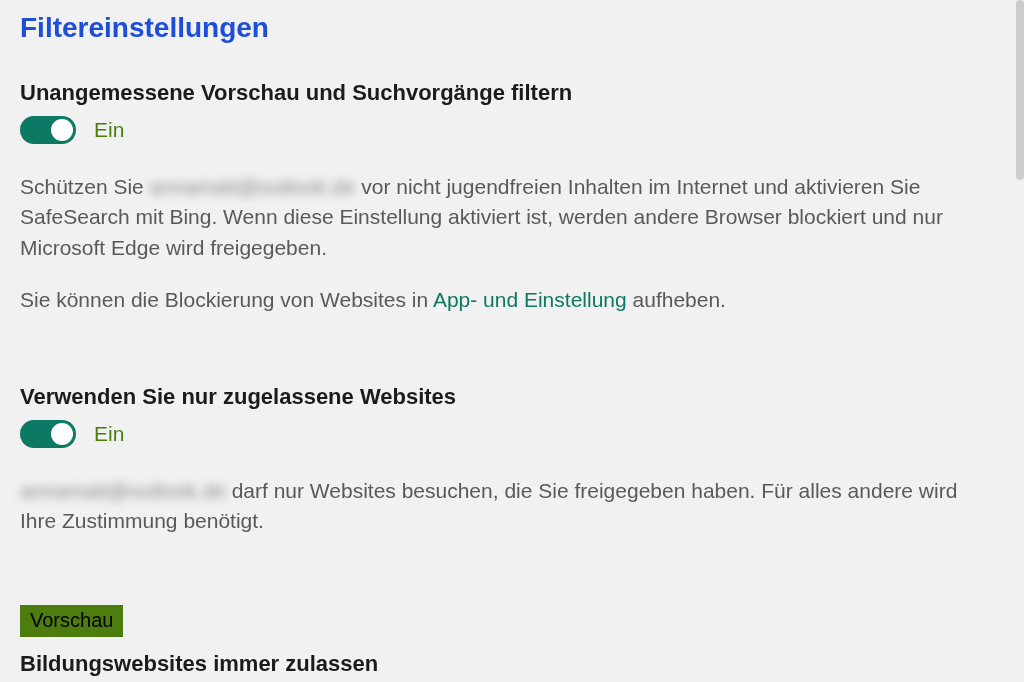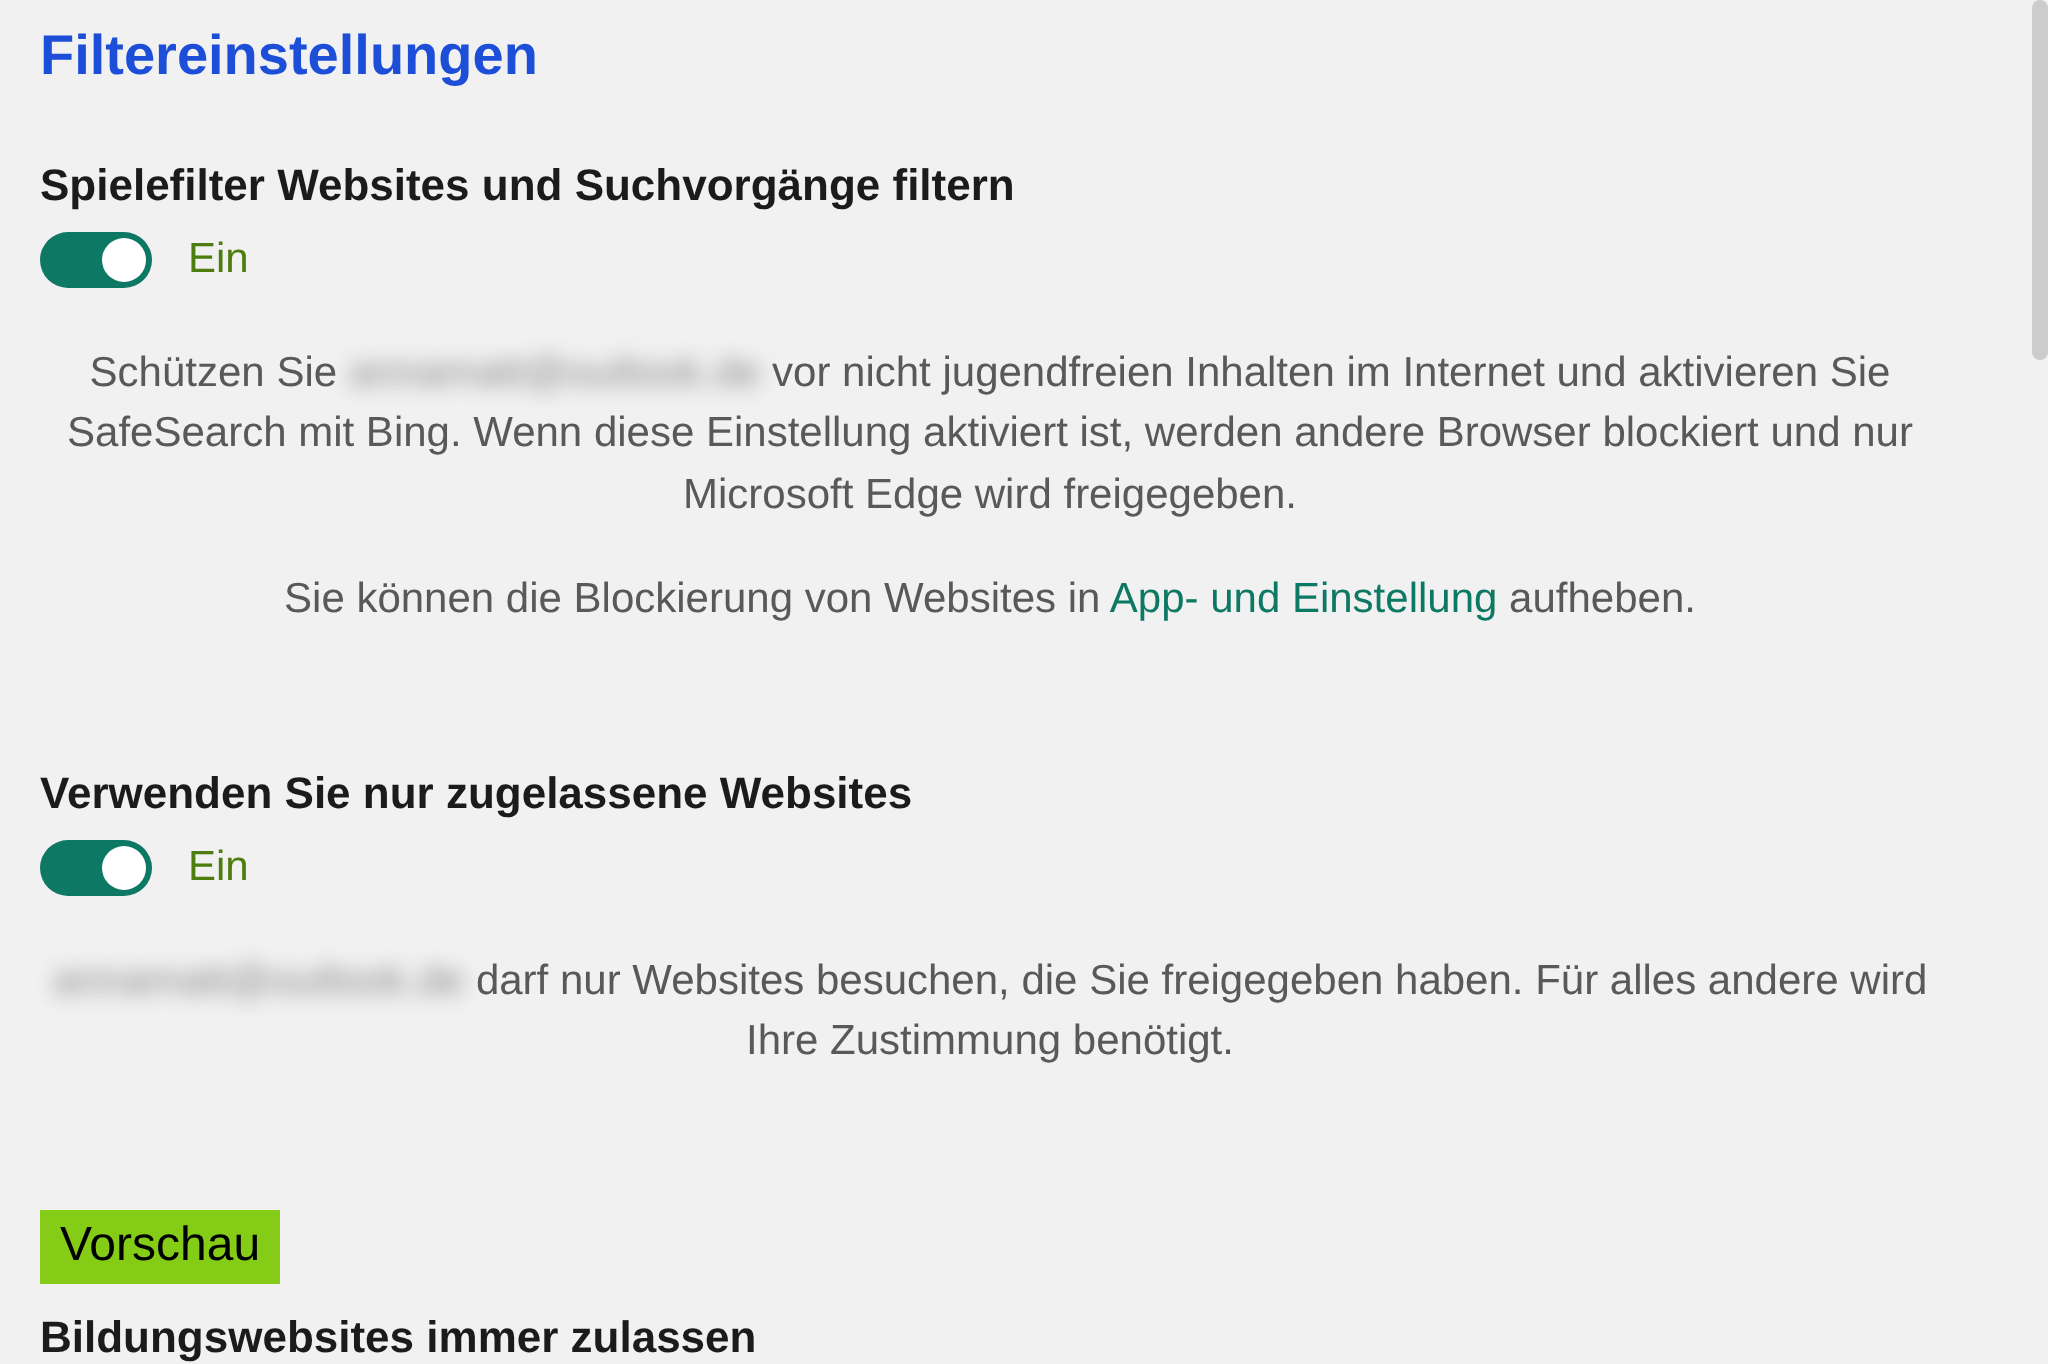--- a/index.html
+++ b/index.html
@@ -56,41 +56,40 @@
       font-size: 21px;
       color: #4d7c0f;
       font-weight: 400;
     }
     .description {
       font-size: 21px;
       line-height: 1.45;
       color: #595959;
       margin-bottom: 22px;
       max-width: 950px;
-      text-align: center;
     }
     .description .blurred {
       filter: blur(5px);
       display: inline-block;
       color: #888;
       user-select: none;
     }
     .description .link {
       color: #0d7864;
       text-decoration: none;
       cursor: pointer;
     }
     .section-gap {
       height: 46px;
     }
     .preview-badge {
       display: inline-block;
-      background-color: #84cc16;
+      background-color: #4d7c0f;
       color: #000000;
-      font-size: 24px;
+      font-size: 20px;
       padding: 4px 10px 5px 10px;
       margin-bottom: 14px;
       font-weight: 400;
     }
     .scrollbar {
       position: absolute;
       right: 0;
       top: 0;
       width: 8px;
       height: 100%;
@@ -107,21 +106,21 @@
     }
   </style>
 </head>
 <body>
 
 
 
 <h1 class="page-title">Filtereinstellungen</h1>
 
 
-<h2 class="section-heading">Spielefilter Websites und Suchvorgänge filtern</h2>
+<h2 class="section-heading">Unangemessene Vorschau und Suchvorgänge filtern</h2>
 
 <div class="toggle-row">
   <div class="toggle">
     <div class="toggle-knob"></div>
   </div>
   <span class="toggle-label">Ein</span>
 </div>
 
 <p class="description">
   <span>Schützen Sie </span><span class="blurred">annamatt@outlook.de</span><span> vor nicht jugendfreien Inhalten im Internet und aktivieren Sie SafeSearch mit Bing. Wenn diese Einstellung aktiviert ist, werden andere Browser blockiert und nur Microsoft Edge wird freigegeben.</span>

